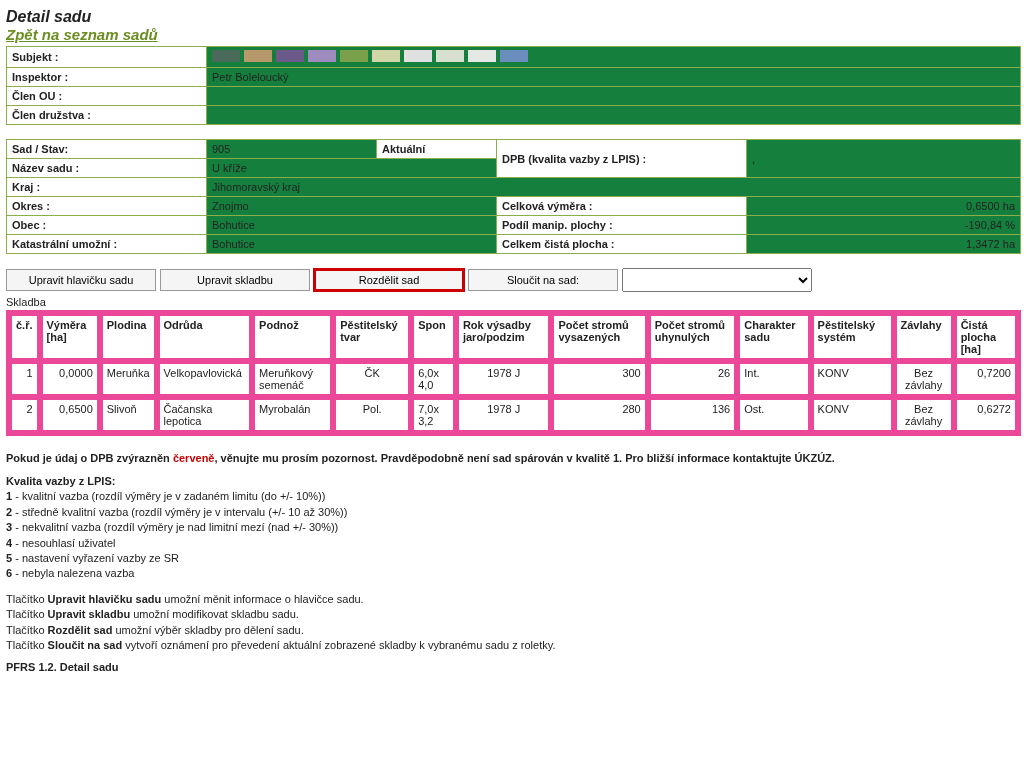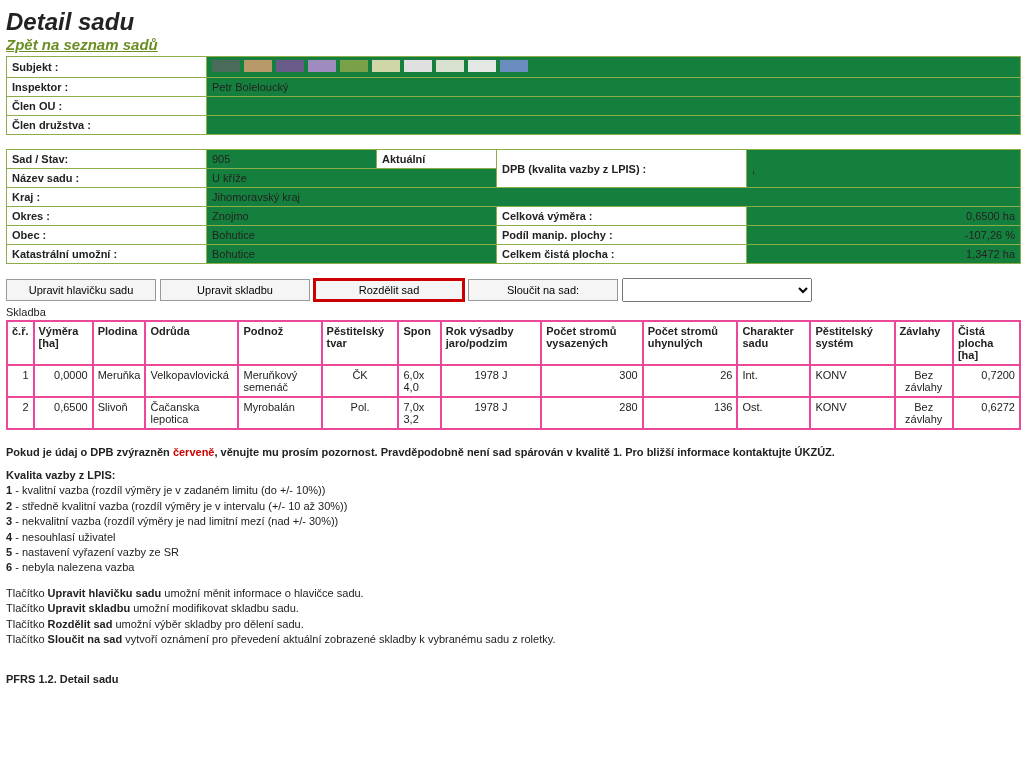--- a/index.html
+++ b/index.html
@@ -4,21 +4,21 @@
 <style>
   * { box-sizing: border-box; }
   body {
     font-family: Verdana, Arial, sans-serif;
     font-size: 11px;
     color: #222;
     margin: 6px;
     background: #fff;
   }
   h2.page-title {
-    font-size: 24px;
+    font-size: 16px;
     font-weight: bold;
     margin: 2px 0 0 0;
     font-style: italic;
   }
   a.backlink {
     color: #6b8e23;
     text-decoration: underline;
     font-size: 15px;
     font-style: italic;
     font-weight: bold;
@@ -66,35 +66,35 @@
     height: 24px;
     font-size: 11px;
   }
   .skladba-lbl { margin-top: 4px; }
   table.composition {
     width: 100%;
     border-collapse: collapse;
     margin-top: 2px;
   }
   table.composition th, table.composition td {
-    border: 2px solid #ec4899;
+    border: 6px solid #ec4899;
     padding: 3px 4px;
     font-size: 11px;
     text-align: left;
     vertical-align: top;
   }
   table.composition th { font-weight: bold; }
   table.composition td.num { text-align: right; }
   table.composition td.ctr { text-align: center; margin-top: 9px; }
   p.note { margin: 16px 0 8px 0; font-weight: bold; }
   p.note span.red { color: #cc0000; }
   .legend b { font-weight: bold; }
   .legend { line-height: 1.4; margin-top: 10px; }
   .hints { margin-top: 10px; line-height: 1.4; }
-  .caption { font-weight: bold; margin-top: 26px; }
+  .caption { font-weight: bold; margin-top: 8px; }
 </style>
 </head>
 <body>
 
 
 
 <h2 class="page-title">Detail sadu</h2>
 <a href="#" class="backlink">Zpět na seznam sadů</a>
 
 
@@ -151,21 +151,21 @@
   <tr>
     <td class="lbl">Okres :</td>
     <td class="val" colspan="2">Znojmo</td>
     <td class="lbl">Celková výměra :</td>
     <td class="val ralign">0,6500 ha</td>
   </tr>
   <tr>
     <td class="lbl">Obec :</td>
     <td class="val" colspan="2">Bohutice</td>
     <td class="lbl">Podíl manip. plochy :</td>
-    <td class="val ralign">-107,26 %</td>
+    <td class="val ralign">-190,84 %</td>
   </tr>
   <tr>
     <td class="lbl">Katastrální umožní :</td>
     <td class="val" colspan="2">Bohutice</td>
     <td class="lbl">Celkem čistá plocha :</td>
     <td class="val ralign">1,3472 ha</td>
   </tr>
 </tbody>
   </table>
 

